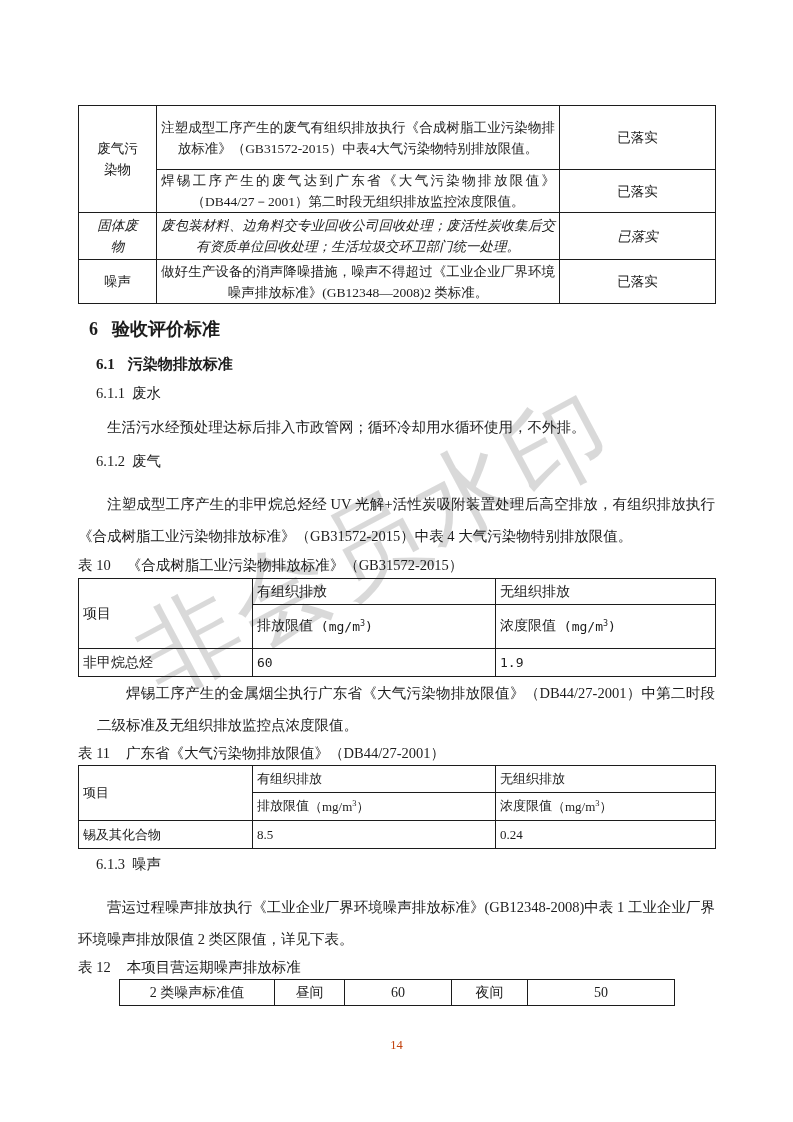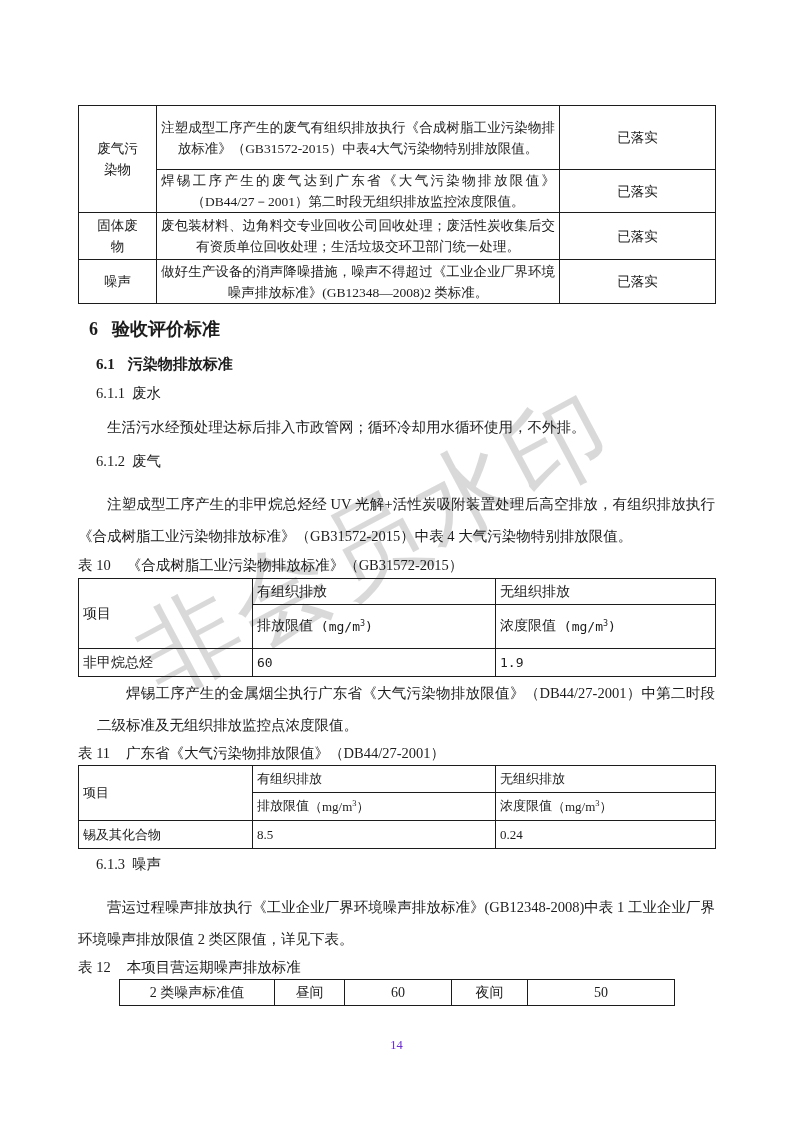--- a/index.html
+++ b/index.html
@@ -19,21 +19,21 @@
   .content{position:absolute;left:78px;top:0;width:637px;z-index:1;}
   table{border-collapse:collapse;table-layout:fixed;width:637px;}
   td{border:1.5px solid #1c1c1c;vertical-align:middle;padding:0 4px;box-sizing:border-box;}
   
   .tbl-measures{margin-top:105px;font-size:13.5px;line-height:21px;}
   .tbl-measures .cat{text-align:center;padding:0 12px;}
   .tbl-measures .measure{text-align:justify;text-align-last:center;}
   .tbl-measures .status{text-align:center;}
   .tbl-measures .r1{height:64px;}
   .tbl-measures .r2{height:43px;}
-  .tbl-measures .r3{height:47px;}
+  .tbl-measures .r3{height:47px;font-style:italic;}
   .tbl-measures .r4{height:44px;}
   
   .h1{margin:13px 0 0 11px;font-size:18px;font-weight:bold;line-height:24px;}
   .h1 .num{margin-right:14px;}
   .h2{margin:13px 0 0 18px;font-size:15px;font-weight:bold;line-height:21px;}
   .h2 .num{margin-right:13px;}
   .h3{margin:8px 0 0 18px;font-size:14.5px;font-weight:normal;line-height:20px;}
   .h3 .num{margin-right:7px;}
   .para{margin:8px 0 0 0;font-size:14.5px;line-height:32px;
         text-align:justify;text-indent:2em;}
@@ -54,21 +54,21 @@
   .tbl11{font-size:13px;}
   .tbl11 .hr1{height:27px;}
   .tbl11 .hr2{height:28px;}
   .tbl11 .dr{height:28px;}
   sup{font-size:0.65em;}
   
   .tbl-noise{width:555px;margin-left:41px;font-size:14px;}
   .tbl-noise td{text-align:center;height:26px;}
   .page-number{
     position:absolute;left:0;top:1038px;width:793px;z-index:1;
-    text-align:center;font-size:12.5px;color:#6d28d9;
+    text-align:center;font-size:12.5px;color:#c2410c;
   }
 </style>
 </head>
 <body>
 
 <div class="page">
 
   <div class="watermark">非会员水印</div>
 
   <div class="content">

